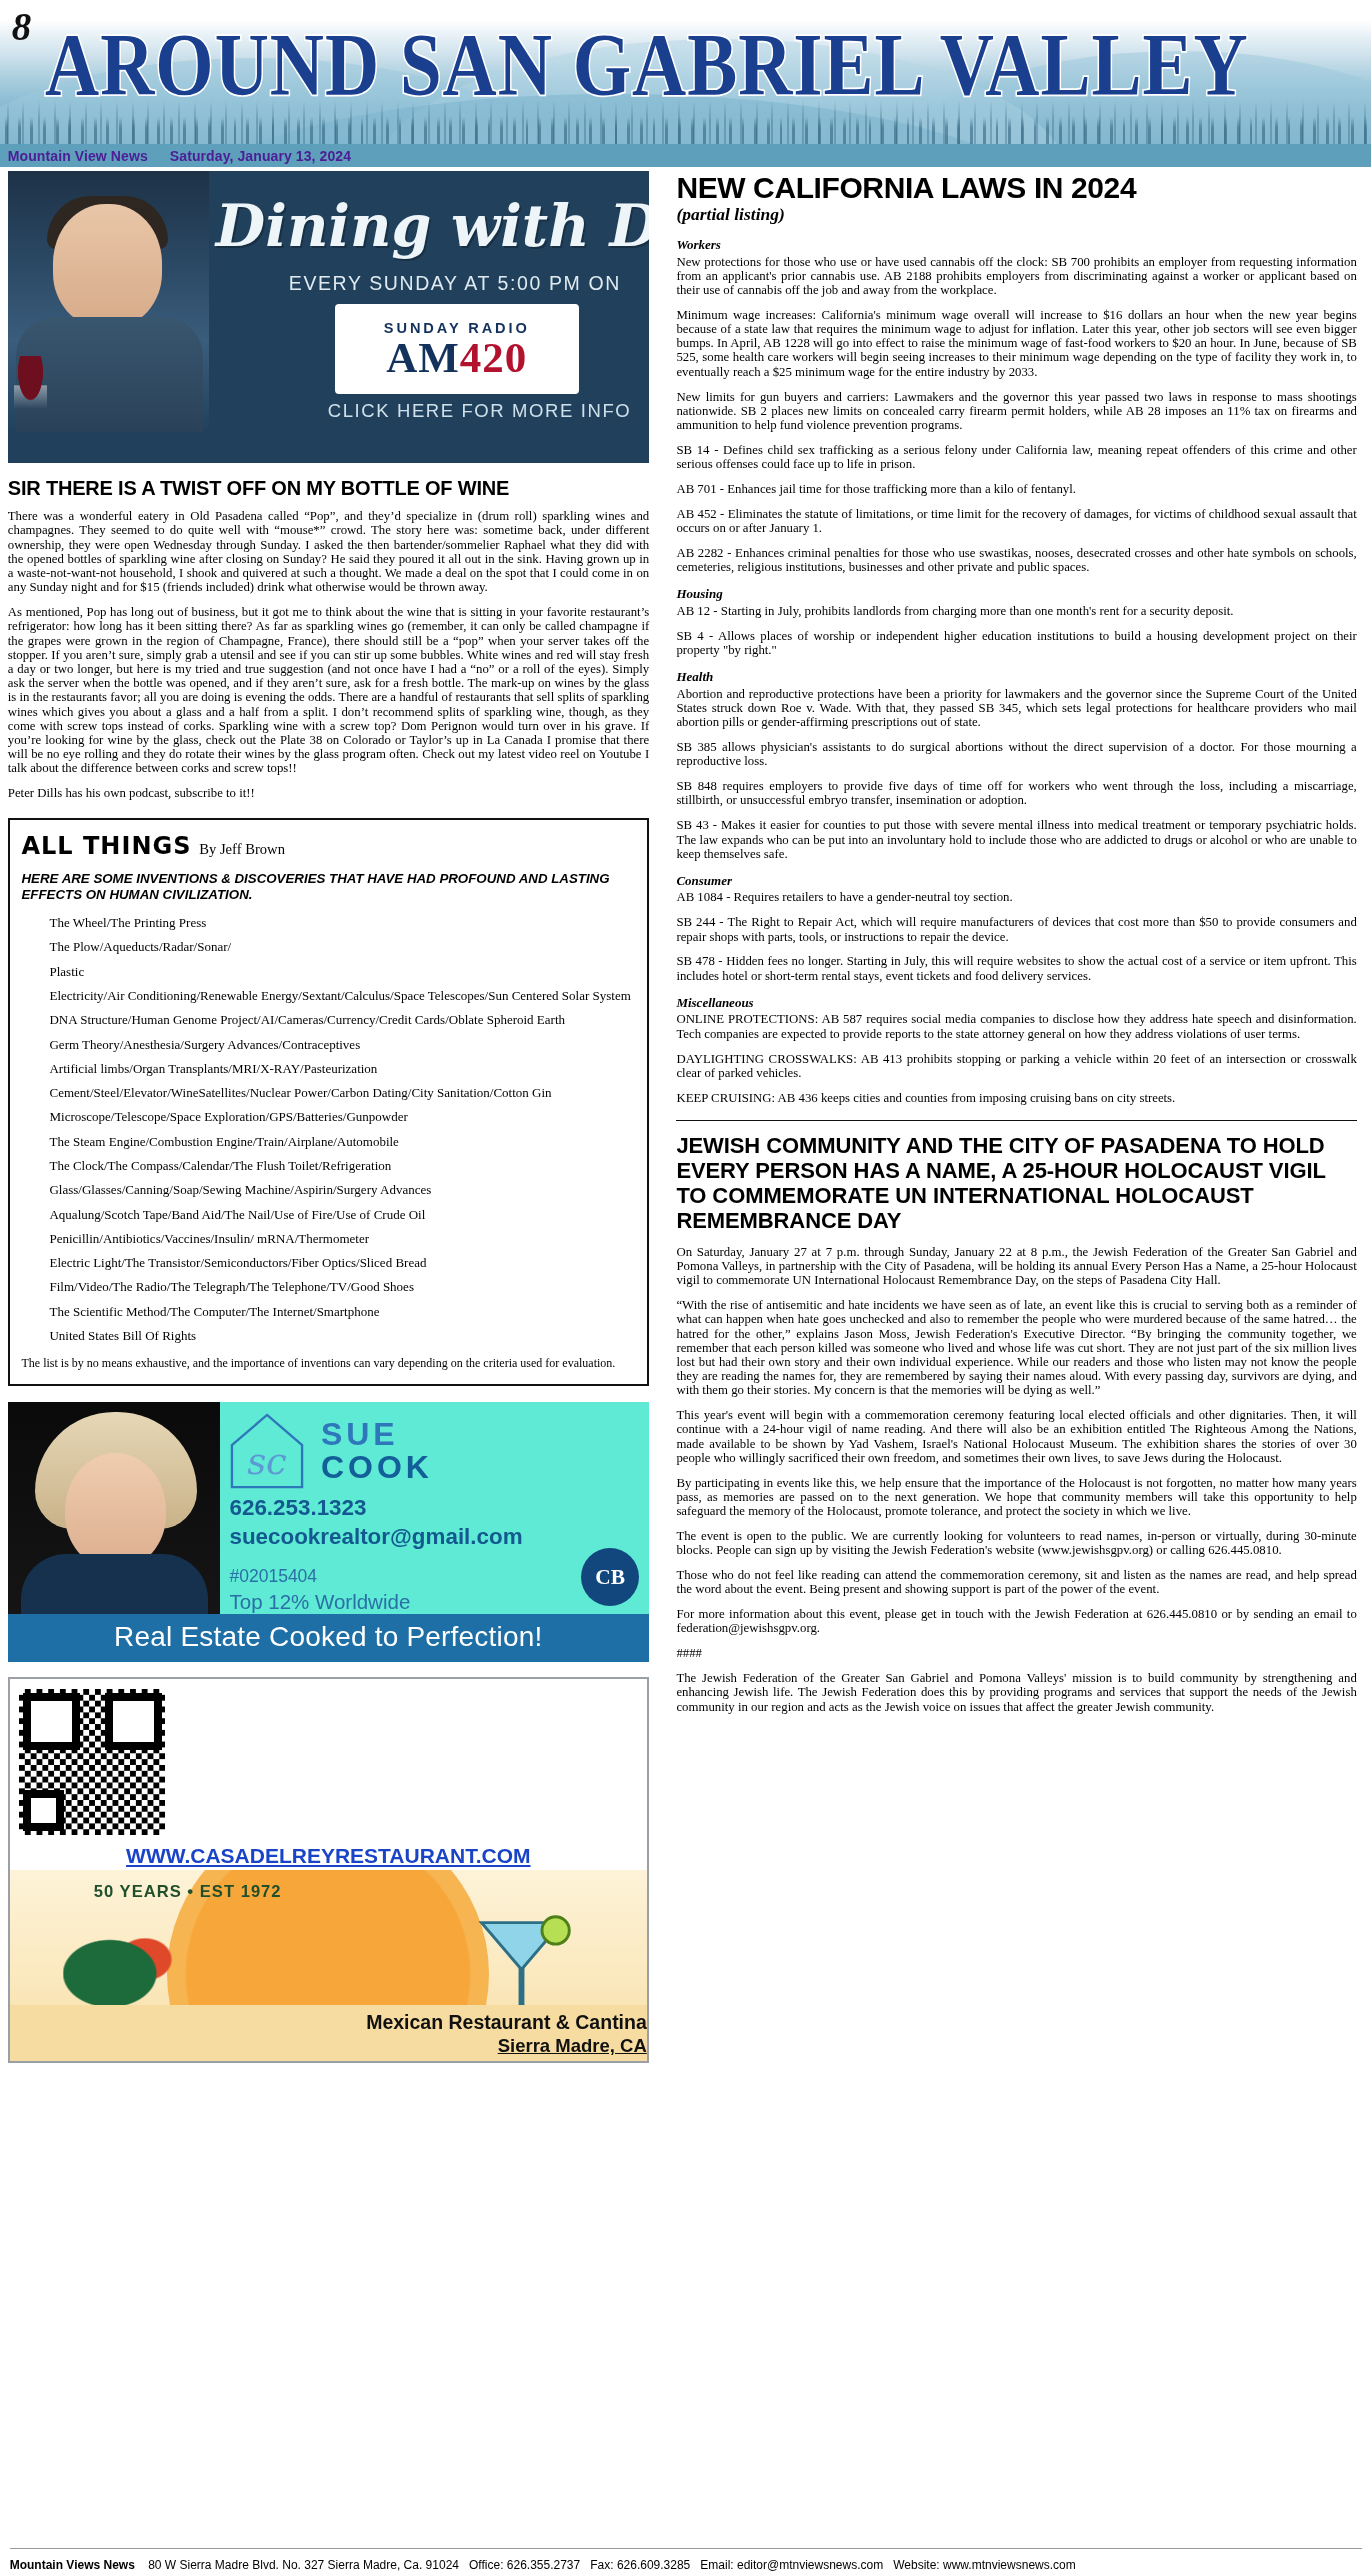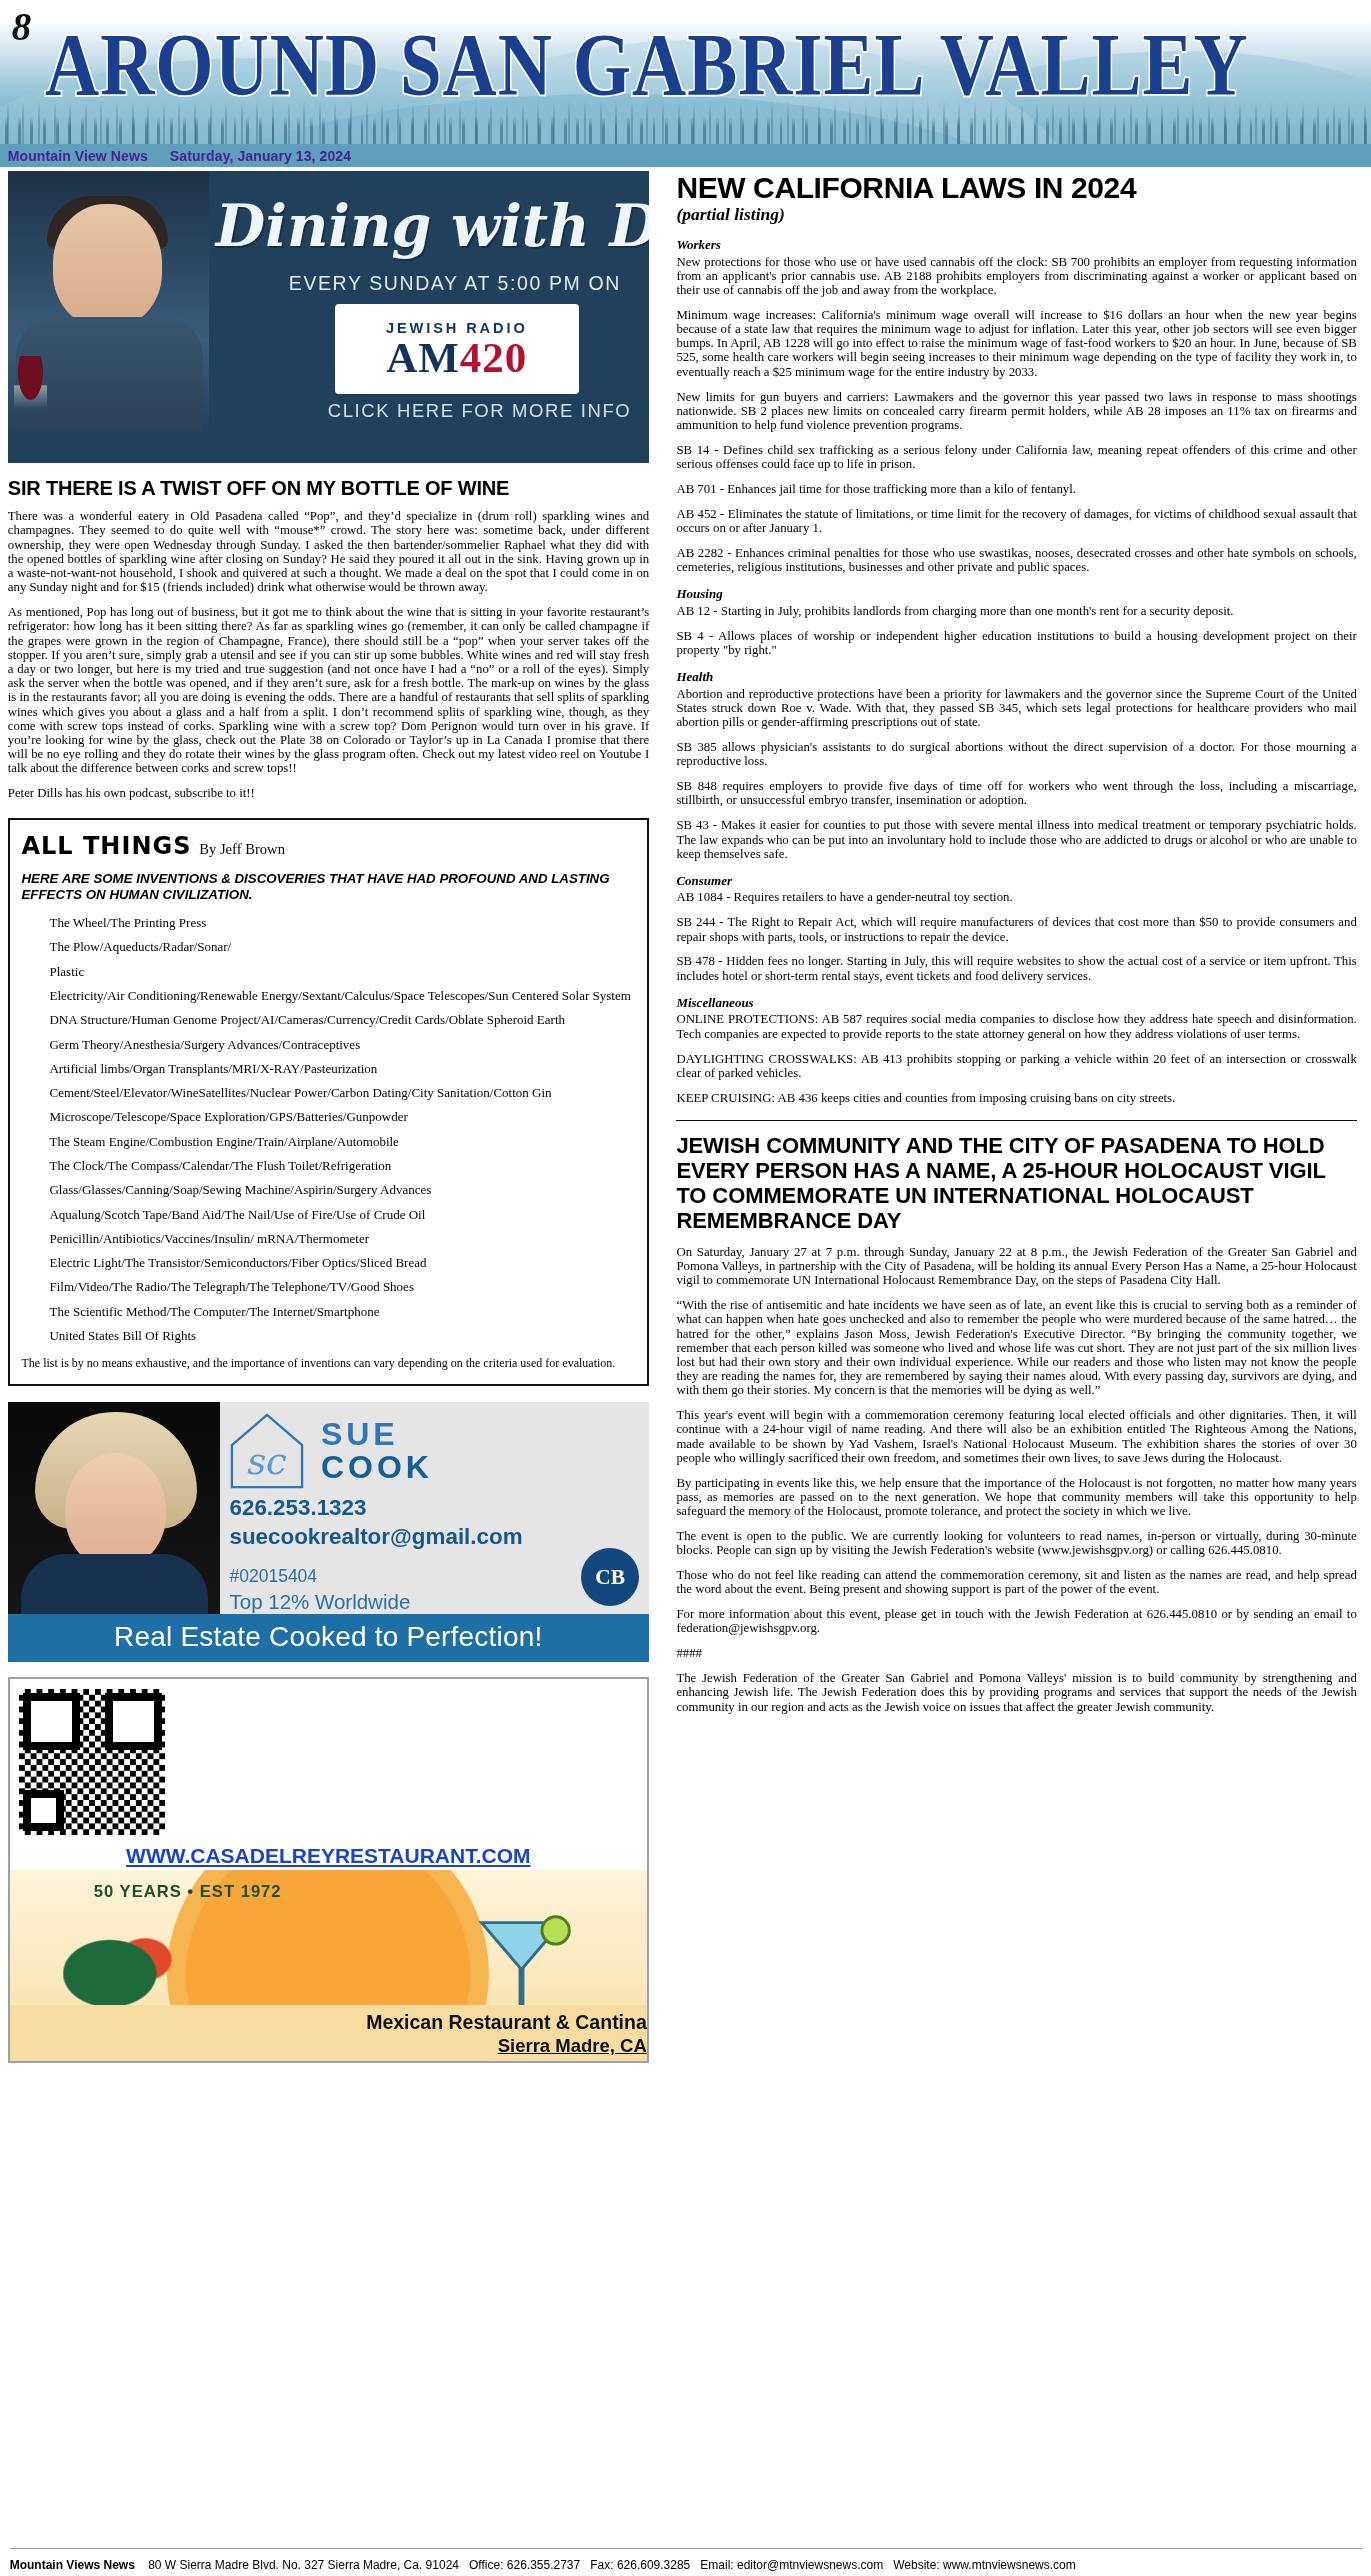--- a/index.html
+++ b/index.html
@@ -201,21 +201,21 @@
   .sue-face{
     position:absolute; left:57px; top:51px; width:101px; height:115px;
     border-radius:50% 50% 46% 46%;
     background:linear-gradient(to bottom,#f0cdb0,#dcae8f);
   }
   .sue-body{
     position:absolute; left:13.6px; top:152px; width:187px; height:68px;
     background:#15314d; border-radius:45px 45px 0 0;
   }
   .sue-right{
-    width:429px; background:#e5e5e5; position:relative; padding:9.7px 11.7px 0 9.7px;
+    width:429px; background:#5eead4; position:relative; padding:9.7px 11.7px 0 9.7px;
   }
   .sue-logo{ display:flex; align-items:center; gap:15.6px; }
   .sue-house{ position:relative; width:76px; height:78px; }
   .sue-house svg{ display:block; }
   .sue-name{
     font-family:"Liberation Sans", sans-serif; font-weight:bold;
     font-size:32px; line-height:33px; color:#2f77bb; letter-spacing:3.9px;
   }
   .sue-name .cook{ color:#135f99; }
   .sue-phone{
@@ -381,21 +381,21 @@
       <div class="dills-ad">
         <div class="dills-photo">
           <div class="dills-hair"></div>
           <div class="dills-face"></div>
           <div class="dills-body"></div>
           <div class="dills-glass"></div>
         </div>
         <div class="dills-script">Dining with Dills</div>
         <div class="dills-sun">EVERY SUNDAY AT 5:00 PM ON</div>
         <div class="angels-block">
-          <div class="angels-top">JEWISH RADIO</div>
+          <div class="angels-top">SUNDAY RADIO</div>
           <div class="angels-am">
             <span class="blue">AM</span><span>420</span>
           </div>
         </div>
         <div class="dills-click">CLICK HERE FOR MORE INFO</div>
       </div>
 
       <h2 class="head">SIR THERE IS A TWIST OFF ON MY BOTTLE OF WINE</h2>
 
       <div class="tight">

